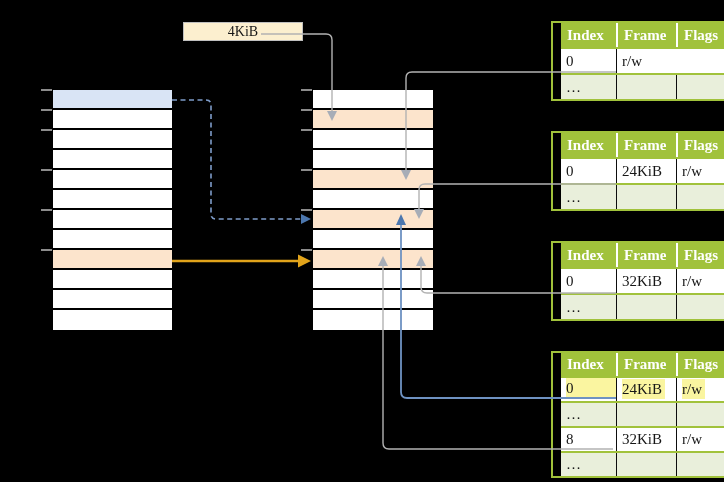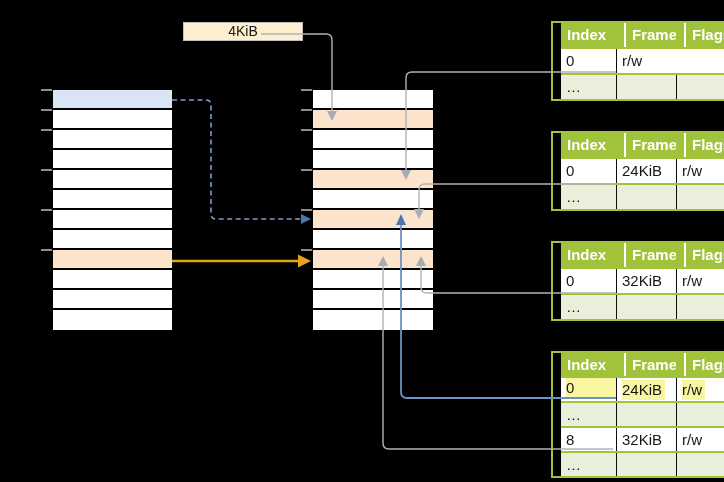--- a/index.html
+++ b/index.html
@@ -15,21 +15,21 @@
     --connector-blue:#6E92C2;
     --connector-blue-dashed:#7E9CC9;
     --blue-arrow:#4C77AE;
     --connector-orange:#E2A41B;
     --tick-gray:#8C8C8C;
   }
   html,body{margin:0;padding:0;}
   body{background:var(--background);}
   .canvas{
     position:relative;width:724px;height:482px;background:var(--background);
-    overflow:hidden;font-family:Liberation Sans, sans-serif;
+    overflow:hidden;font-family:Liberation Serif, serif;
   }
   
   .label-box{
     position:absolute;left:183px;top:22px;width:118px;height:17px;
     background:var(--label-box-cream);border:1px solid #BFBFBF;
     text-align:center;line-height:17px;font-size:14px;color:#161616;
   }
   
   .mcol{position:absolute;top:90px;display:flex;flex-direction:column;}
   .mcol-left{left:53px;width:119px;}
@@ -46,21 +46,21 @@
     border:2px solid var(--table-header-green);
     font-size:15px;color:#161616;padding-left:8px;
   }
   .trow{display:grid;grid-template-columns:55px 60px 48px;height:24px;line-height:24px;background:#fff;}
   .ptable.small .trow{height:23px;line-height:23px;}
   .trow + .trow{border-top:2px solid var(--table-header-green);}
   .cell{box-sizing:border-box;padding-left:5px;overflow:hidden;white-space:nowrap;}
   .cell + .cell{border-left:1px solid #0d0d0d;}
   .thead{background:var(--table-header-green);}
   .thead .cell{color:#ffffff;font-weight:bold;padding-left:6px;}
-  .thead .cell + .cell{border-left:2px solid #ffffff;margin-left:8px;}
+  .thead .cell + .cell{border-left:2px solid #ffffff;}
   .trow.dots{background:var(--table-row-light-green);}
   .hl{background:var(--highlight-yellow);padding:0 3px 0 0;display:inline-block;line-height:20px;}
   .hlfull{display:block;width:100%;box-sizing:border-box;}
   
   .overlay{position:absolute;left:0;top:0;pointer-events:none;}
   .ln{fill:none;stroke-linejoin:round;stroke-linecap:butt;}
   .ln-gray{stroke:var(--connector-gray);stroke-width:1.4;}
   .ln-blue{stroke:var(--connector-blue);stroke-width:1.8;}
   .ln-dash{stroke:var(--connector-blue-dashed);stroke-width:1.6;stroke-dasharray:5 3.5;}
   .ln-orange{stroke:var(--connector-orange);stroke-width:2.6;}

